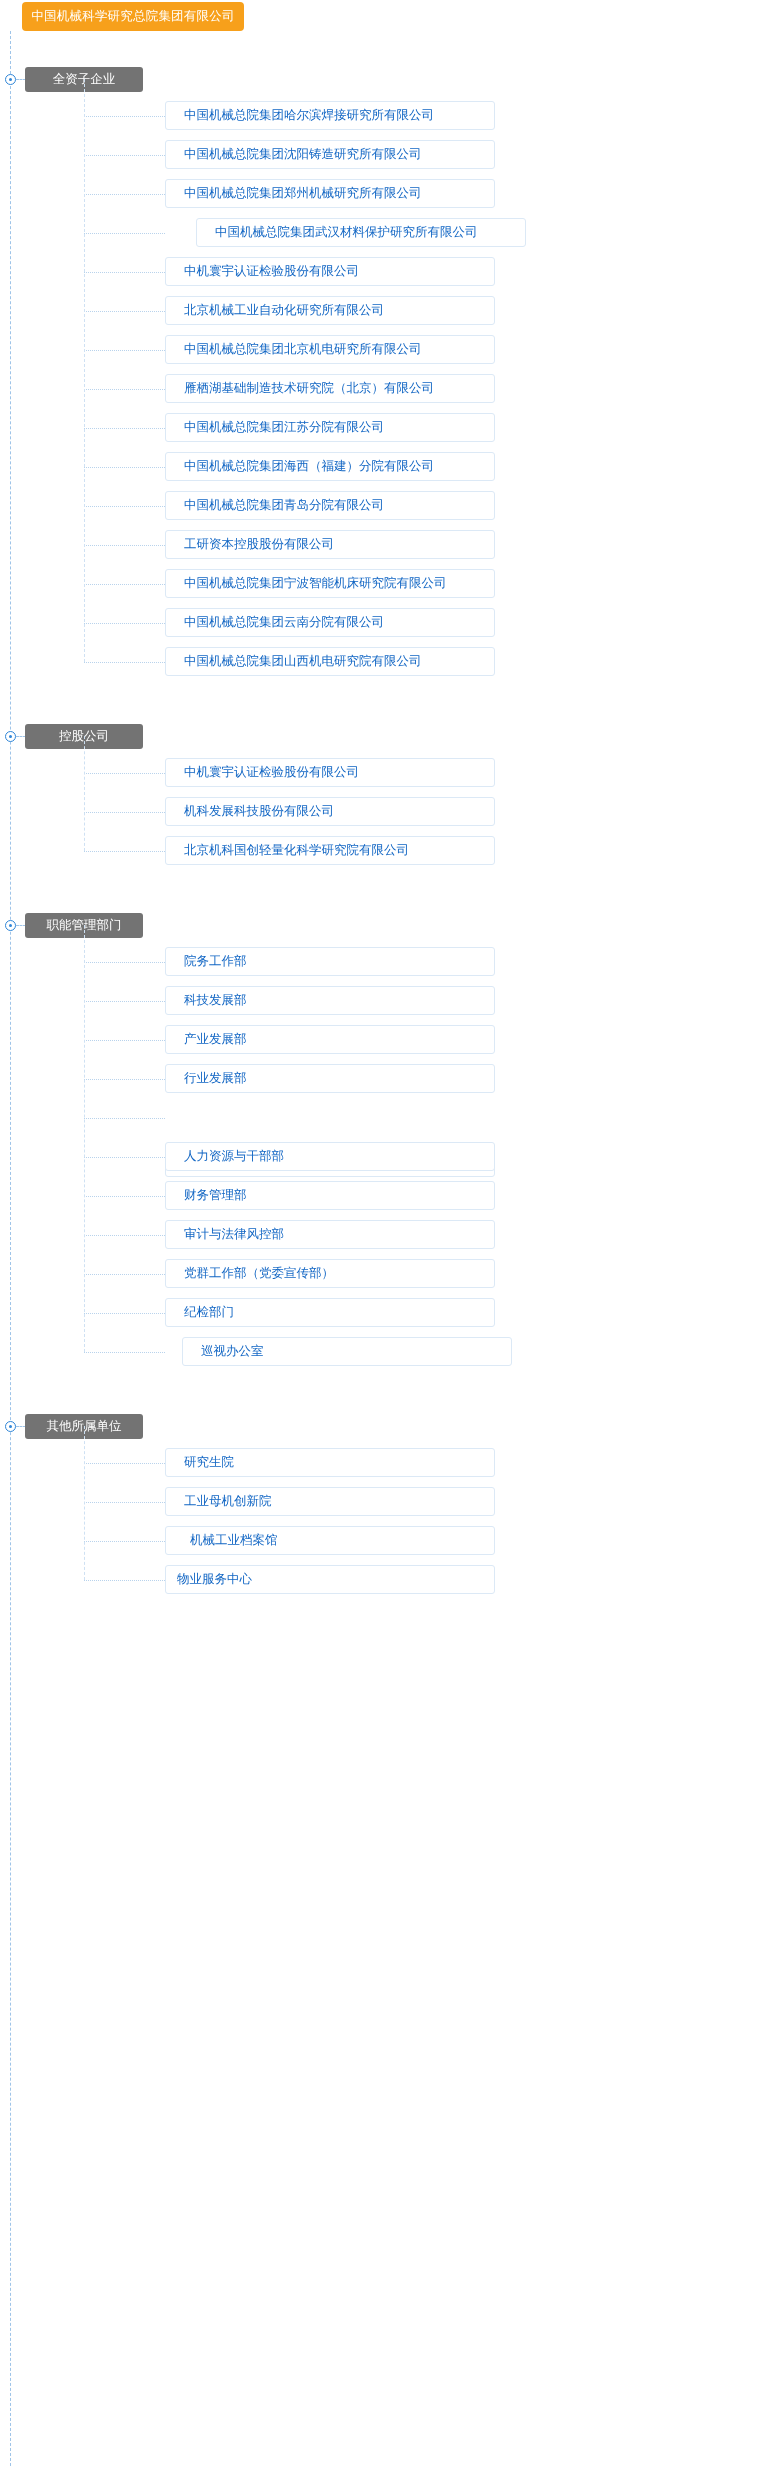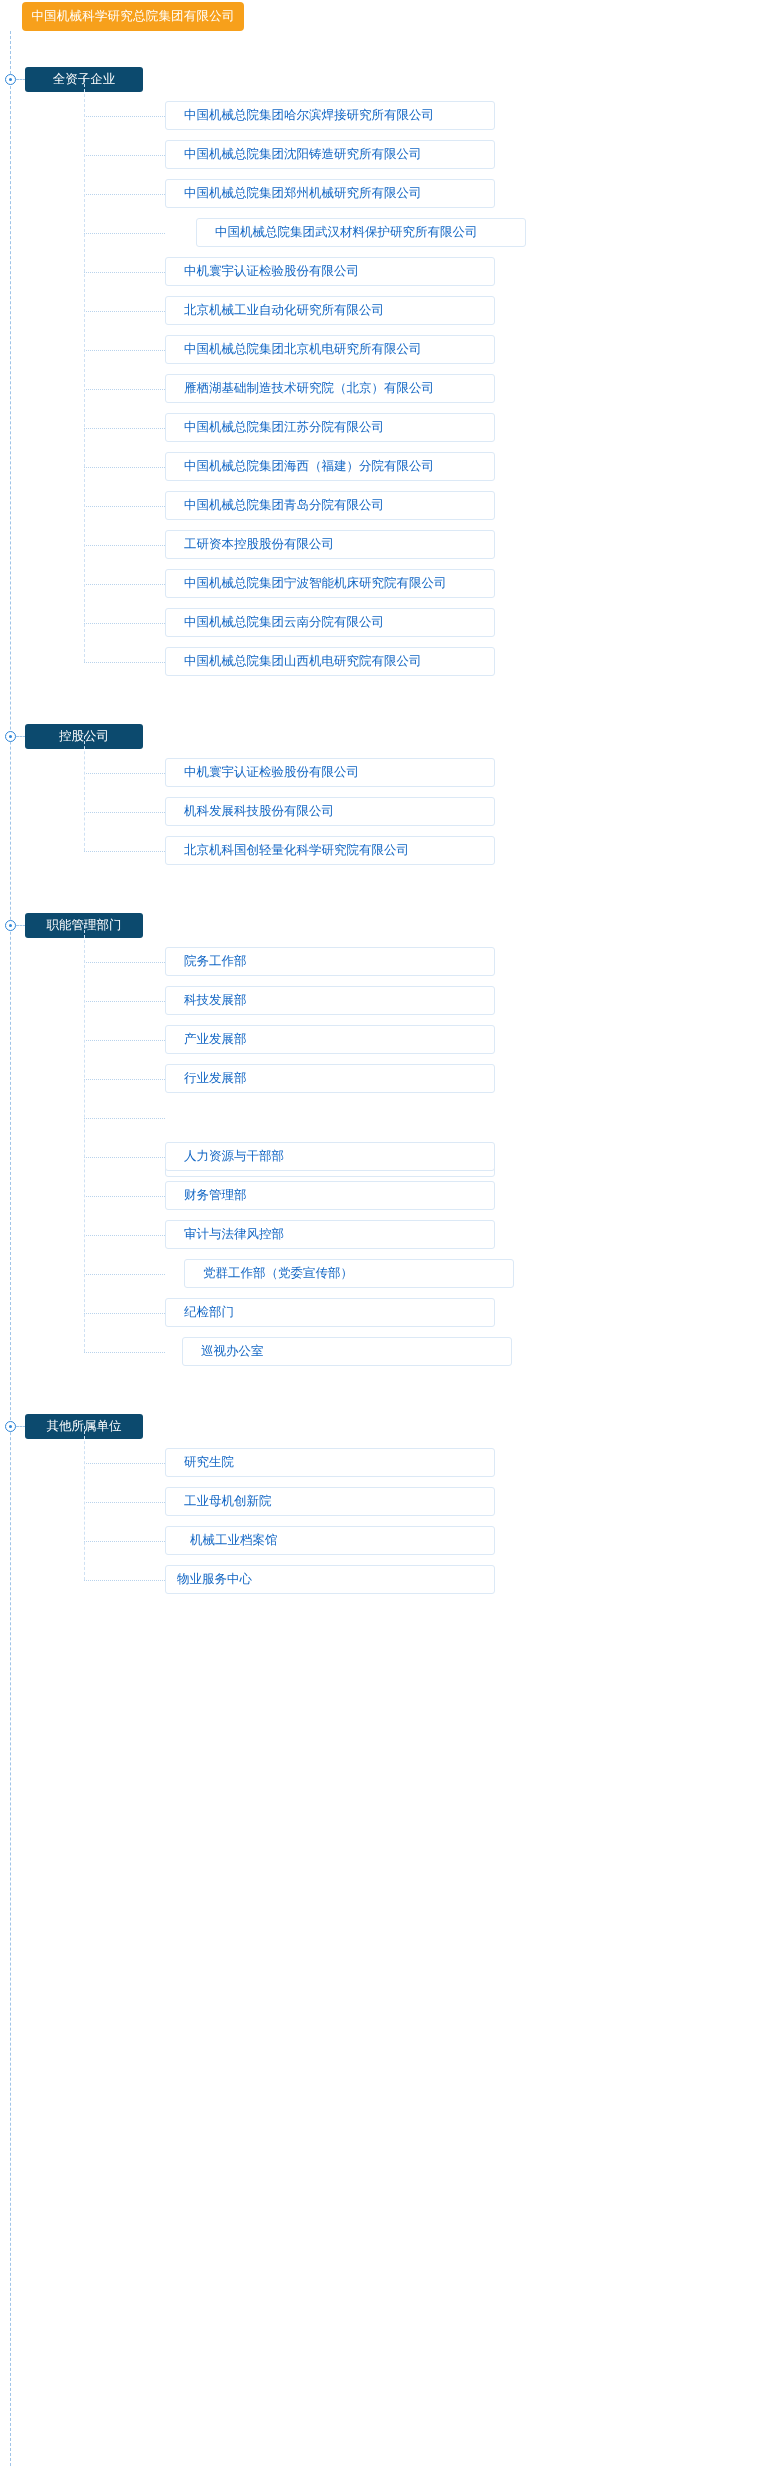--- a/index.html
+++ b/index.html
@@ -76,21 +76,21 @@
     width: 10px;
     height: 1px;
     border-top: 1px dashed #9fc4e8;
   }
   .group-label {
     position: absolute;
     left: 25px;
     top: 0px;
     width: 118px;
     height: 25px;
-    background: #0c4a6e;
+    background: #737373;
     border-radius: 3px;
     color: #ffffff;
     font-size: 12.5px;
     display: flex;
     align-items: center;
     justify-content: center;
   }
 
   
   .child {
@@ -195,21 +195,21 @@
       <div class="child" style="top: 1064px;">行业发展部</div>
       <div class="child-line" style="top: 1117.5px;"></div>
       <div class="child" style="top: 1103px; margin-top: 45px;">战略投资与运营部（董事会办公室）</div>
       <div class="child-line" style="top: 1156.5px;"></div>
       <div class="child" style="top: 1142px;">人力资源与干部部</div>
       <div class="child-line" style="top: 1195.5px;"></div>
       <div class="child" style="top: 1181px;">财务管理部</div>
       <div class="child-line" style="top: 1234.5px;"></div>
       <div class="child" style="top: 1220px;">审计与法律风控部</div>
       <div class="child-line" style="top: 1273.5px;"></div>
-      <div class="child" style="top: 1259px; margin-left: 19px;">党群工作部（党委宣传部）</div>
+      <div class="child" style="top: 1259px;">党群工作部（党委宣传部）</div>
       <div class="child-line" style="top: 1312.5px;"></div>
       <div class="child" style="top: 1298px;">纪检部门</div>
       <div class="child-line" style="top: 1351.5px;"></div>
       <div class="child" style="top: 1337px; margin-left: 17px;">巡视办公室</div>
       <div class="branch-spine" style="top: 925px; height: 426.5px;"></div>
       <div class="group" style="top: 1414px;">
         <div class="group-bullet"></div>
         <div class="group-connector"></div>
         <div class="group-label">其他所属单位</div>
       </div>

